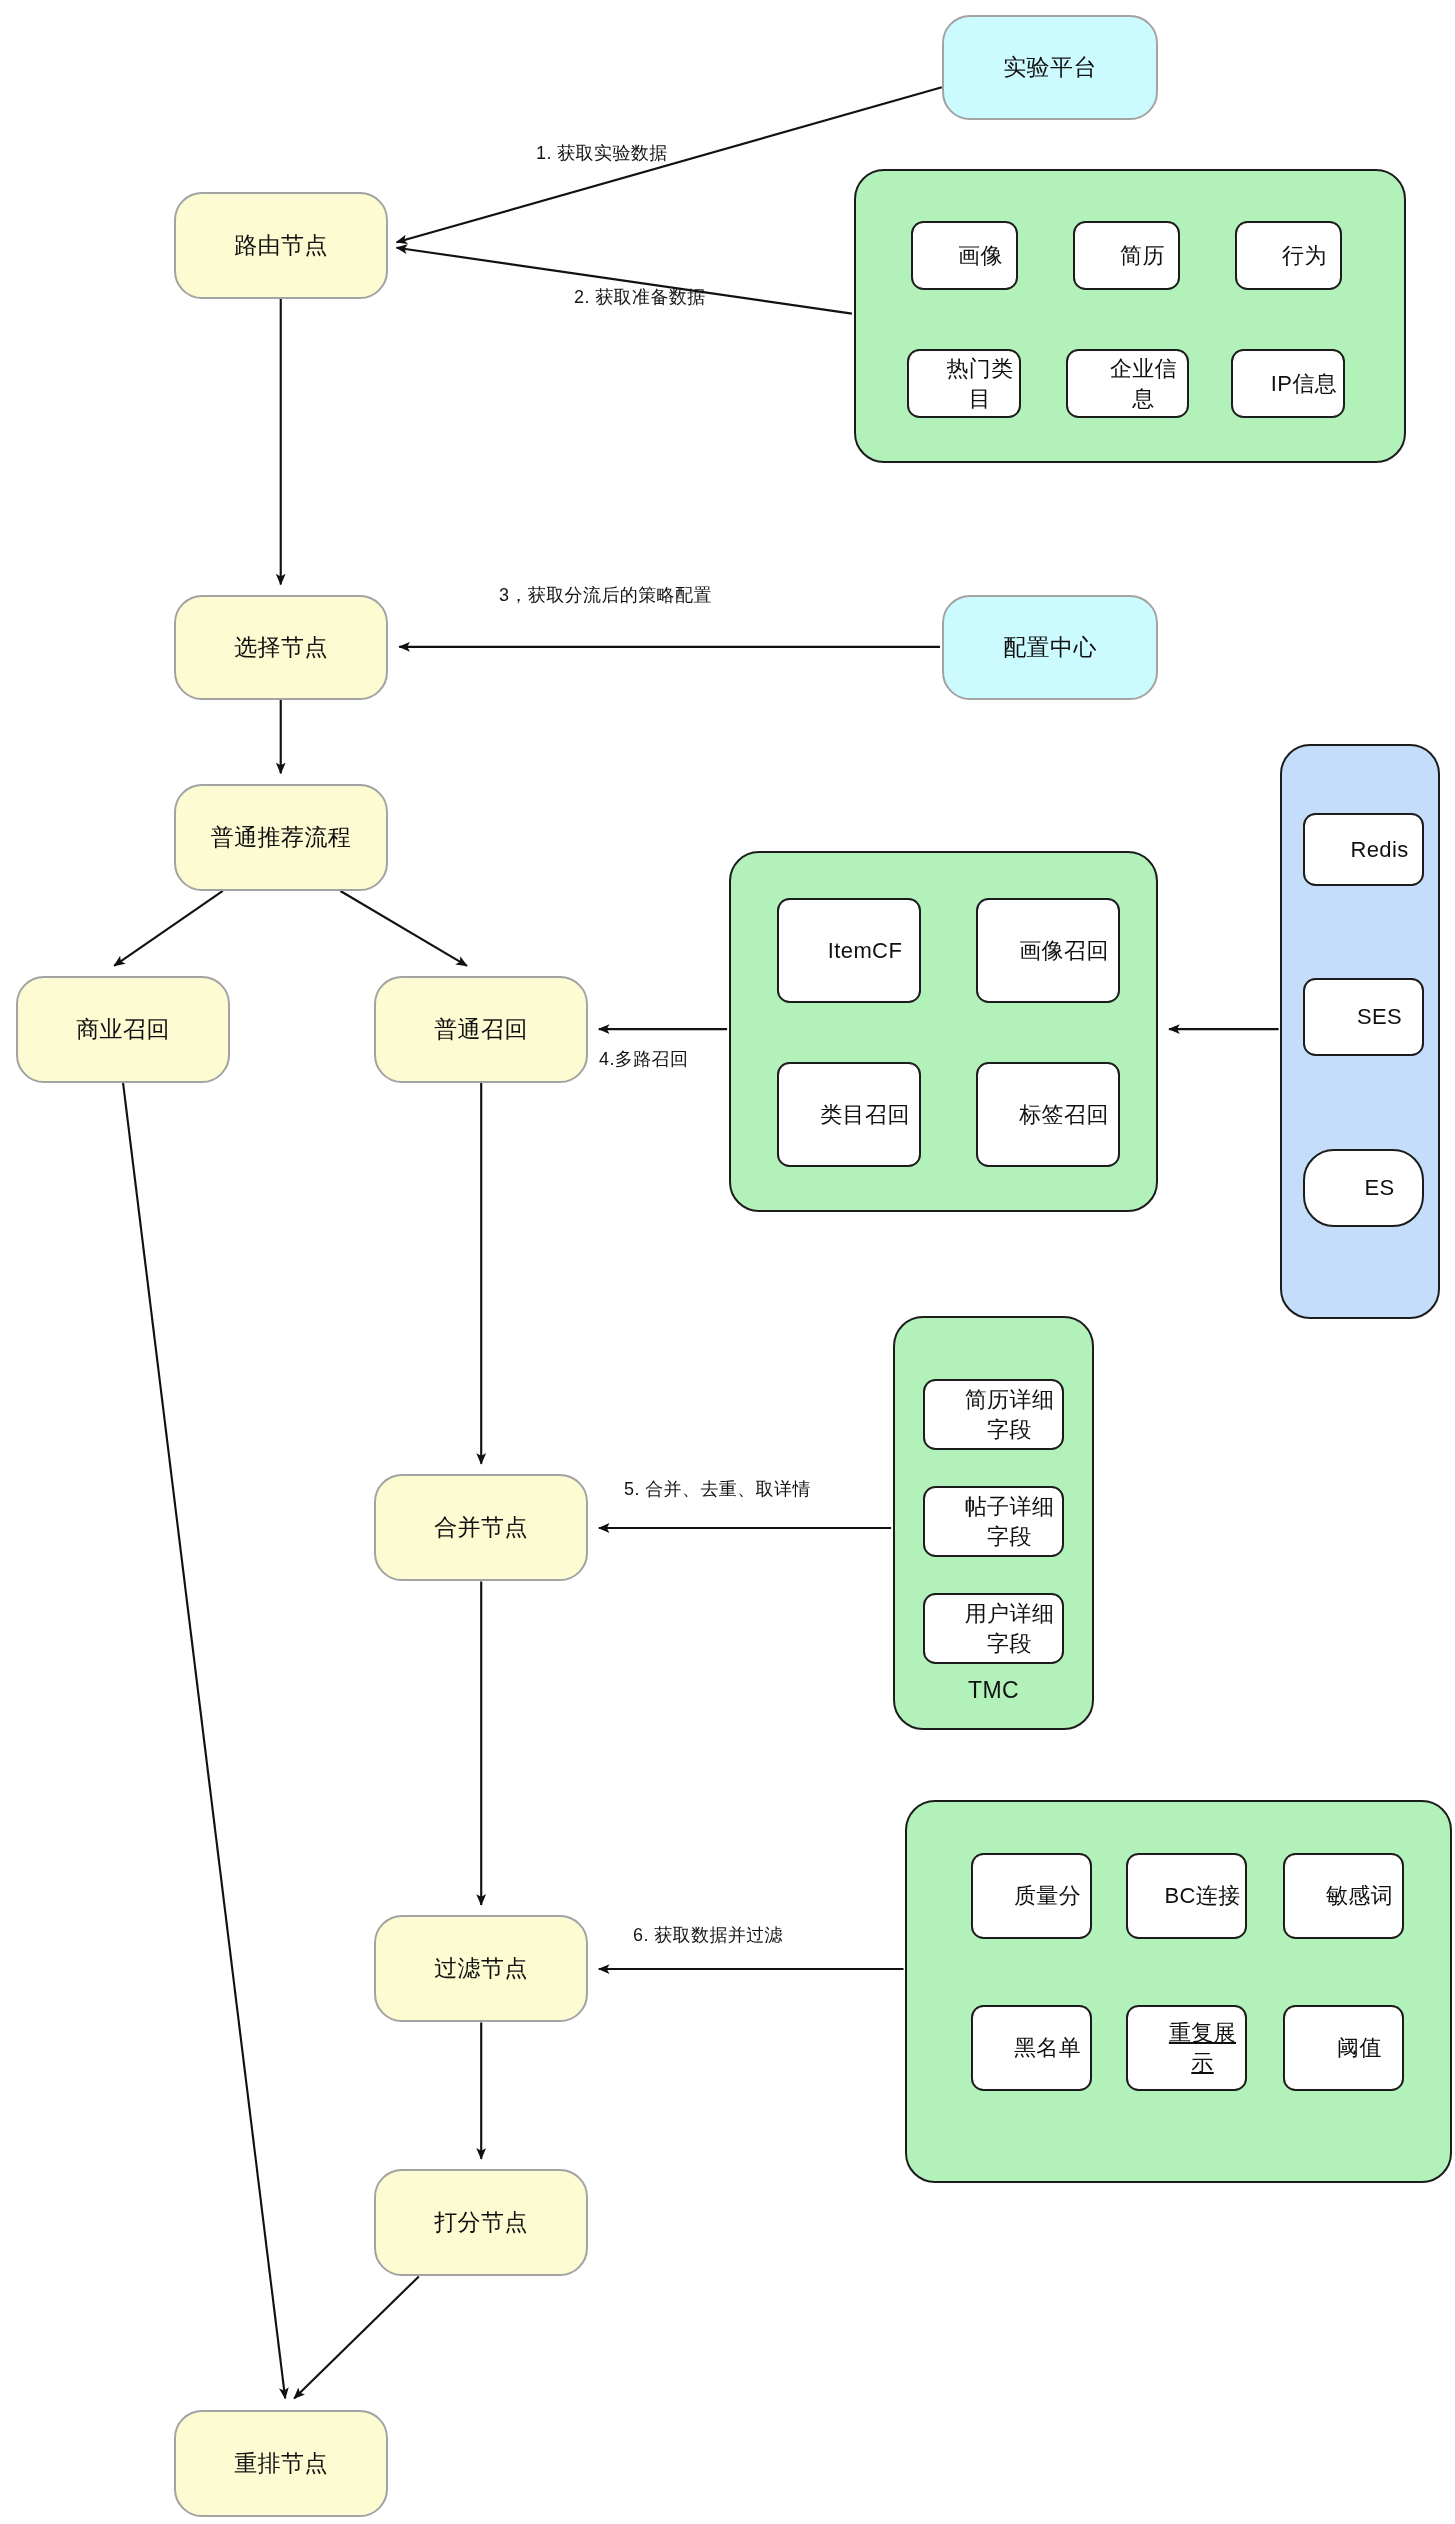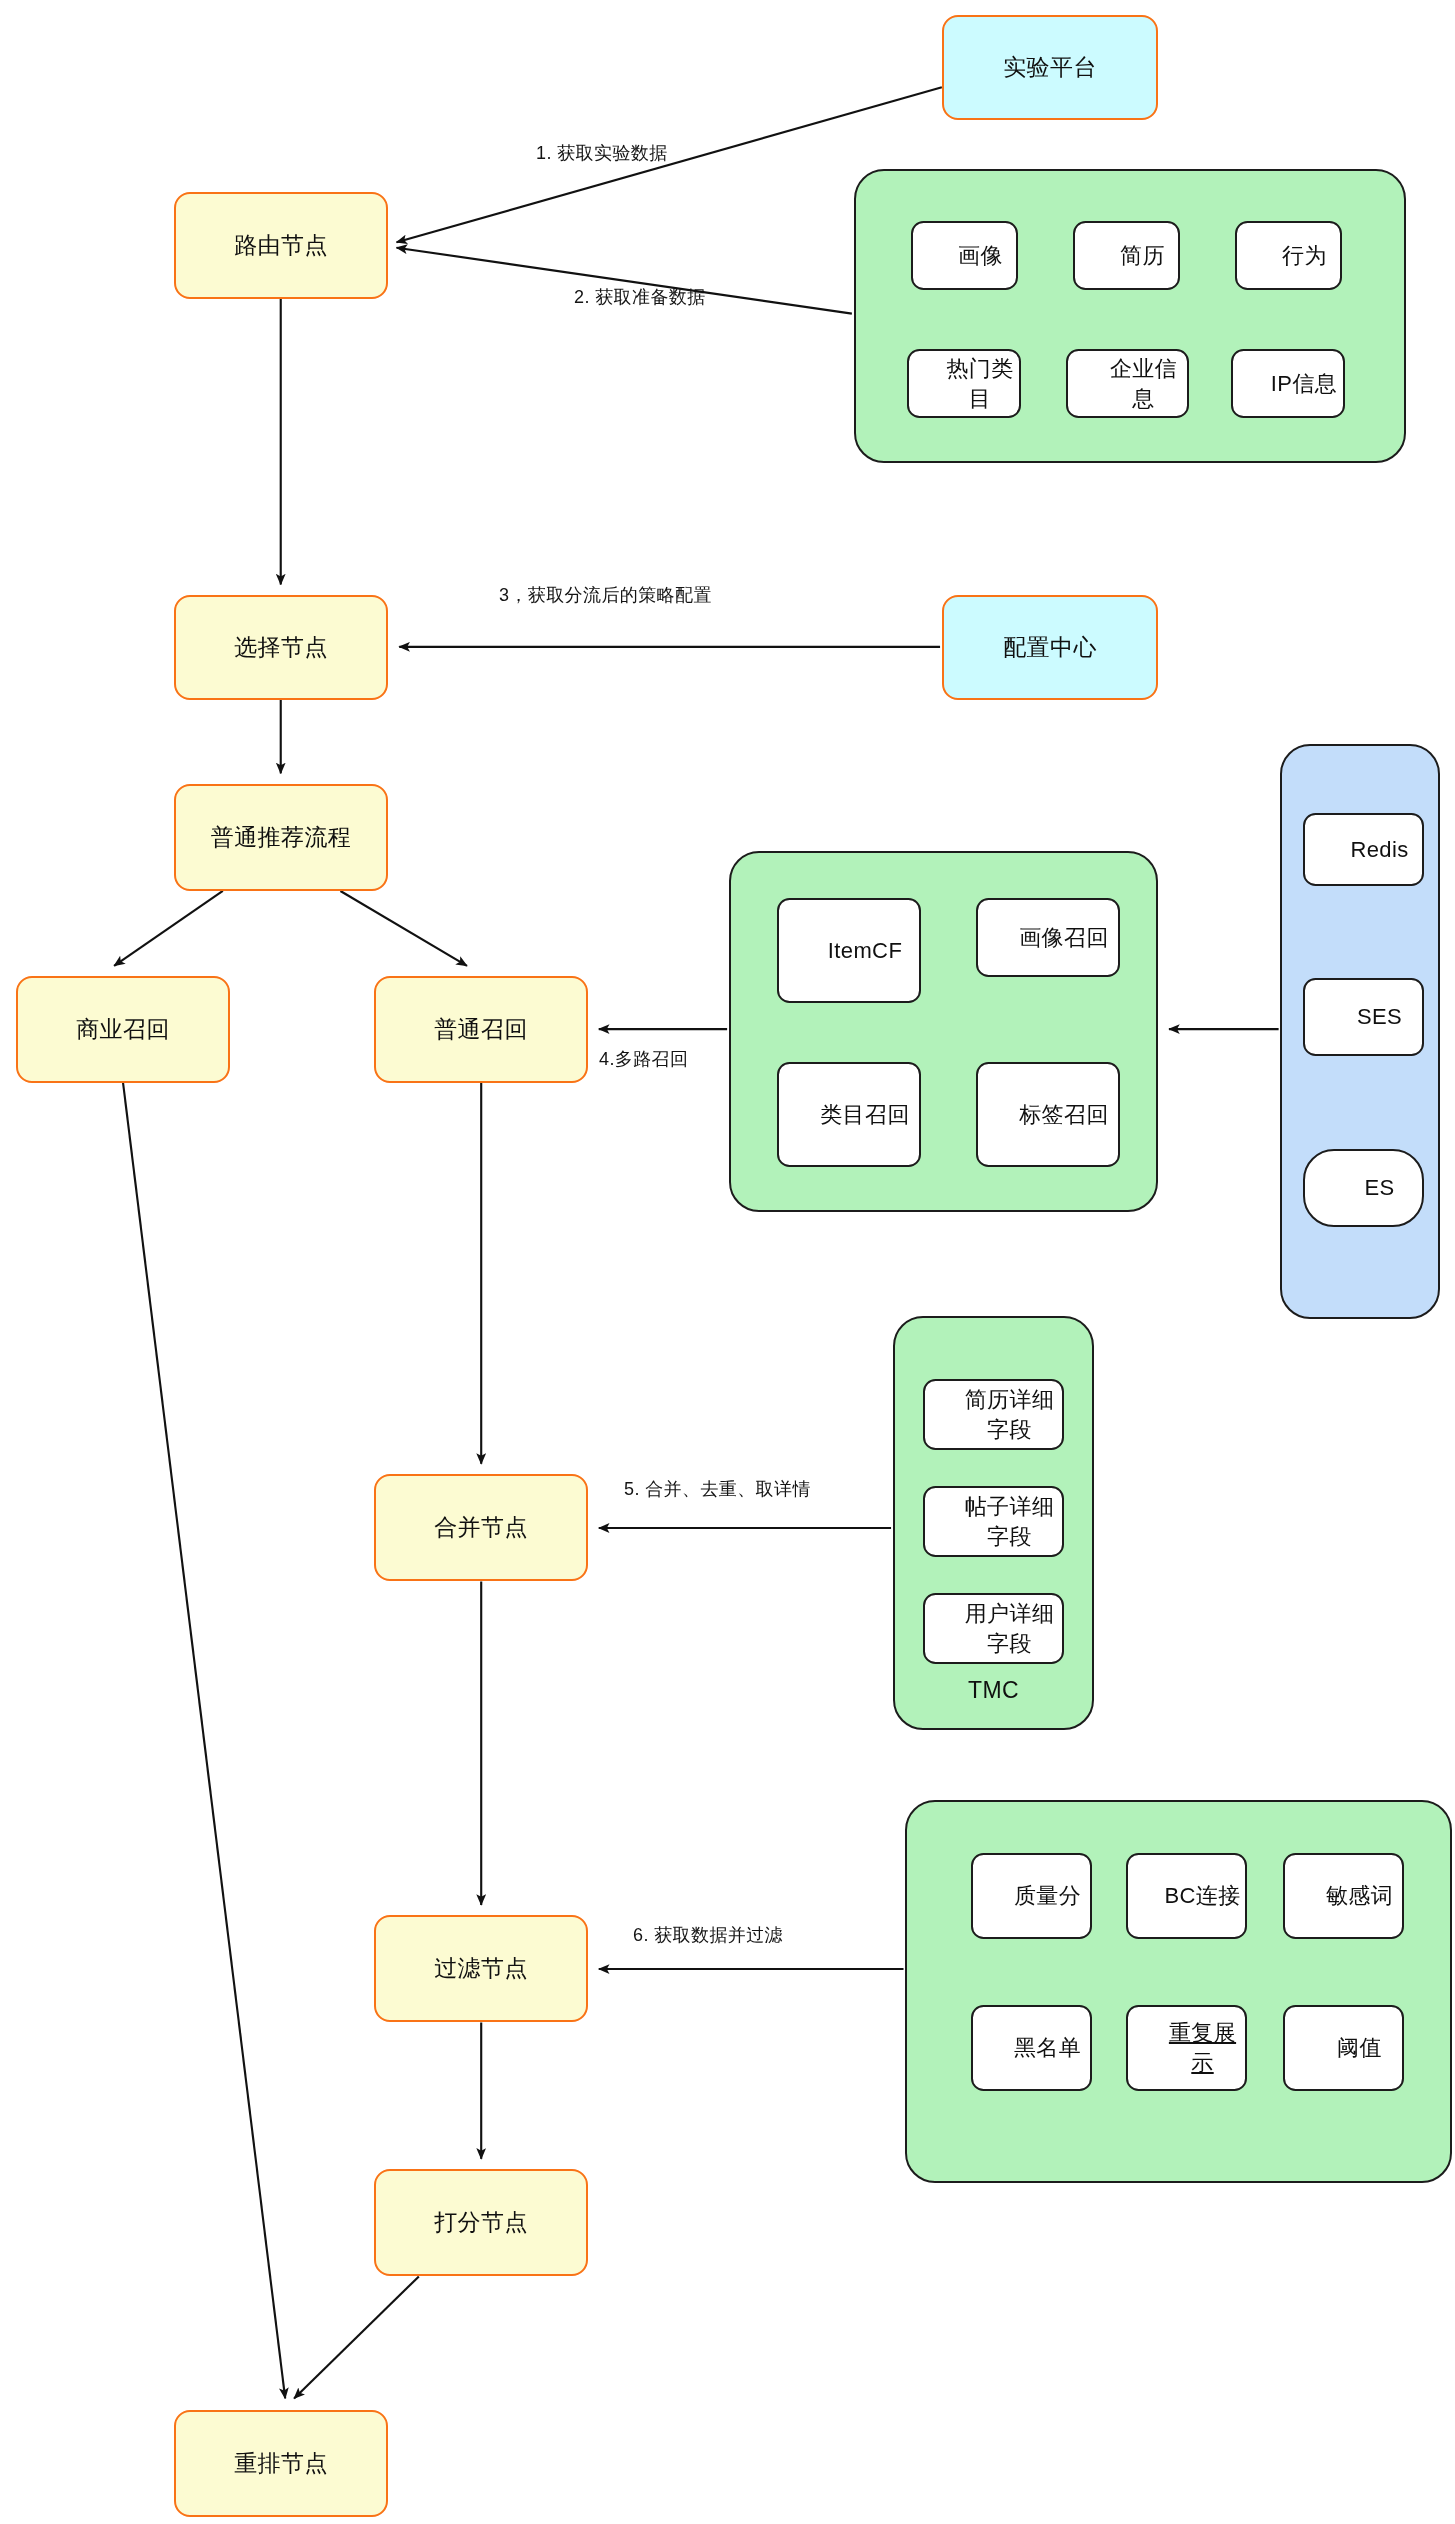--- a/index.html
+++ b/index.html
@@ -25,22 +25,22 @@
     height: 2525px;
     pointer-events: none;
   }
   .node {
     position: absolute;
     box-sizing: border-box;
     display: flex;
     align-items: center;
     justify-content: center;
     text-align: center;
-    border: 2px solid #f97316;
-    border-radius: 16px;
+    border: 2px solid #a3a3a3;
+    border-radius: 28px;
     font-size: 23px;
     line-height: 1.25;
     color: #101010;
     letter-spacing: 0.4px;
     z-index: 3;
   }
   .node.proc {
     background: #fcfbd2;
   }
   .node.ext {
@@ -178,21 +178,21 @@
     <span>商业召回</span>
   </div>
   <div class="node proc" style="left:374px; top:976px; width:214px; height:107px;">
     <span>普通召回</span>
   </div>
 
   <div class="group green" style="left:729px; top:851px; width:429px; height:361px;"></div>
   <div class="chip" style="left:777px; top:898px; width:144px; height:105px;">
     <span>ItemCF</span>
   </div>
-  <div class="chip" style="left:976px; top:898px; width:144px; height:79px;">
+  <div class="chip" style="left:976px; top:898px; width:144px; height:105px;">
     <span>画像召回</span>
   </div>
   <div class="chip" style="left:777px; top:1062px; width:144px; height:105px;">
     <span>类目召回</span>
   </div>
   <div class="chip" style="left:976px; top:1062px; width:144px; height:105px;">
     <span>标签召回</span>
   </div>
 
   <div class="group blue" style="left:1280px; top:744px; width:160px; height:575px;"></div>

